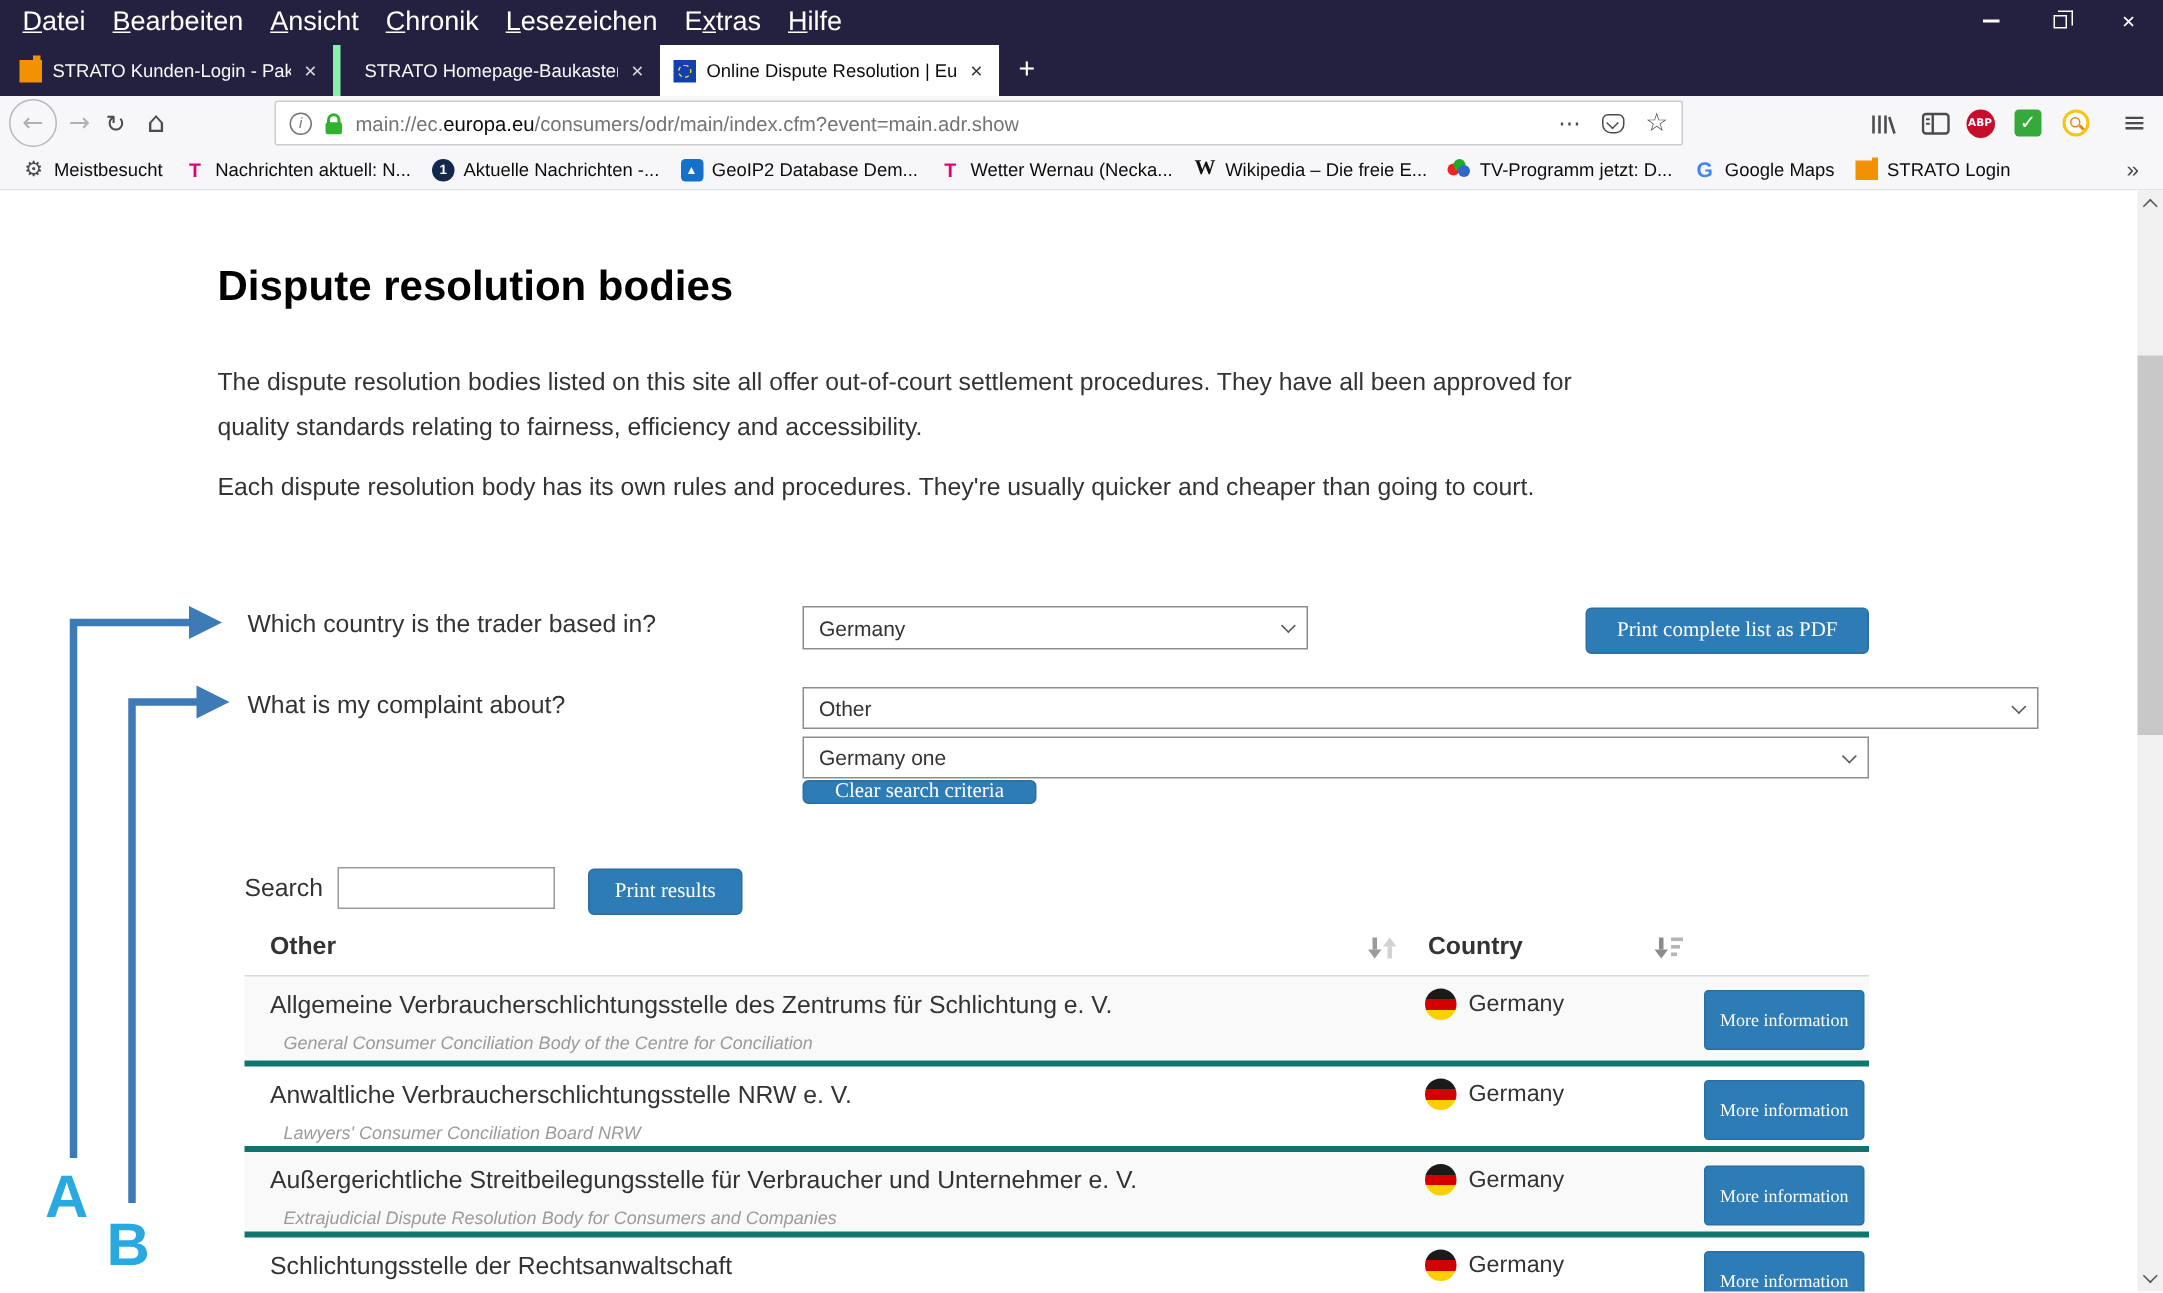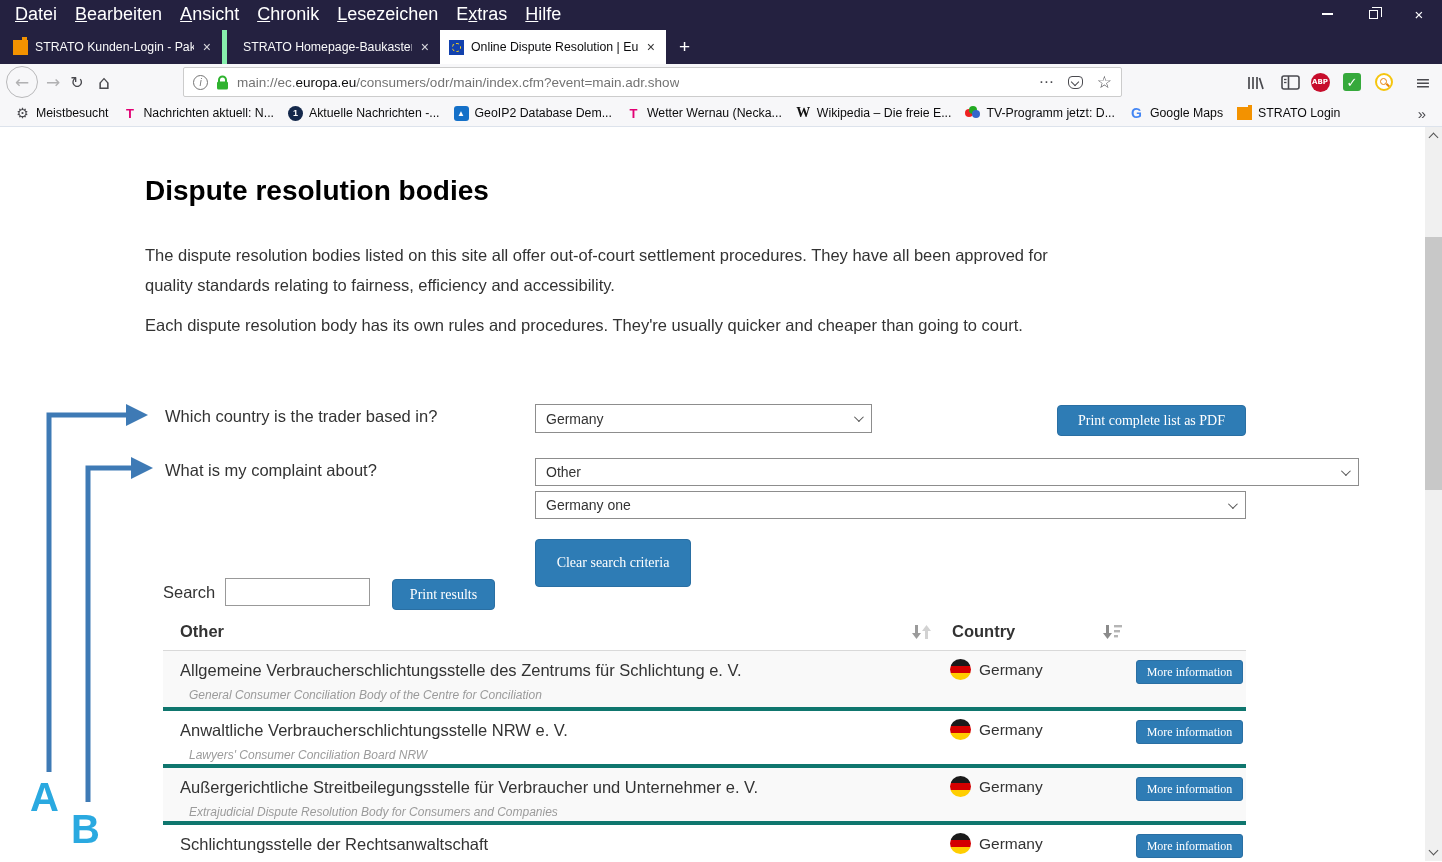--- a/index.html
+++ b/index.html
@@ -98,41 +98,41 @@
   .select { background:#fff; border:1px solid #8d8d8d; display:flex; align-items:center;
             padding:0 10px; font-size:14px; color:#333; height:29px; }
   .caret { margin-left:auto; width:7px; height:7px; border-right:1.4px solid #555; border-bottom:1.4px solid #555;
            transform:rotate(45deg) translateY(-2px); }
   .sel-country { left:535px; top:277px; width:337px; }
   .sel-other   { left:535px; top:331px; width:824px; height:28px; }
   .sel-one     { left:535px; top:364px; width:711px; height:28px; }
   .btn { background:#2e7cb5; border:1px solid #2a6fa3; border-radius:4px; color:#fff; font-size:14px;
          font-family:Liberation Serif, serif; display:flex; align-items:center; justify-content:center; }
   .btn-pdf   { left:1057px; top:278px; width:189px; height:31px; }
-  .btn-clear { left:535px;  top:412px; width:156px; height:48px; }
+  .btn-clear { left:535px;  top:393px; width:156px; height:16px; }
   .search-label { left:163px; top:456px; font-size:16.5px; color:#333; }
   .search-input { left:225px; top:451px; width:145px; height:28px; border:1px solid #999; font-size:14px; padding:0 6px; }
   .btn-print { left:392px; top:452px; width:103px; height:31px; }
 
   .table { left:163px; top:490px; width:1083px; }
   .thead { position:relative; height:33px; font-weight:bold; font-size:16.5px; color:#333; }
   .th-name { position:absolute; left:17px; top:5px; }
   .th-country { position:absolute; left:789px; top:5px; }
   .sort-ic { position:absolute; top:7px; }
   .sort1 { left:749px; } .sort2 { left:940px; }
   .trows .trow { position:relative; height:57px; border-top:4px solid #0f766e; }
   .trows .trow:nth-child(odd) { background:#f9f9f9; }
   .trows .trow:first-child { border-top:1px solid #d9d9d9; }
   .trow-name { position:absolute; left:17px; top:10px; font-size:16.5px; color:#333; white-space:nowrap; }
   .trow-sub  { position:absolute; left:26px; top:37px; font-size:12px; font-style:italic; color:#9b9b9b; white-space:nowrap; }
   .trow-country { position:absolute; left:787px; top:8px; display:flex; align-items:center; gap:8px;
                   font-size:15.5px; color:#333; }
   .flag-de { width:21px; height:21px; border-radius:50%;
              background:linear-gradient(#1a1a1a 34%, #d40000 34% 67%, #ffce00 67%); }
-  .btn-more { position:absolute; left:973px; top:9px; width:107px; height:24px; font-size:12px; border-radius:3px; }
+  .btn-more { position:absolute; left:973px; top:9px; width:107px; height:40px; font-size:12px; border-radius:3px; }
 
   
   .overlay { left:0; top:0; width:1442px; height:734px; pointer-events:none; }
 
   
   .scrollbar { position:absolute; right:0; top:0; width:17px; height:734px; background:#f0f0f0; }
   .sb-thumb { position:absolute; left:0; top:110px; width:17px; height:253px; background:#c8c8c8; }
   .sb-chev { position:absolute; left:5px; width:7px; height:7px; border-left:1.5px solid #545454; border-top:1.5px solid #545454; }
   .sb-up { top:7px; transform:rotate(45deg); }
   .sb-down { bottom:7px; transform:rotate(225deg); }

